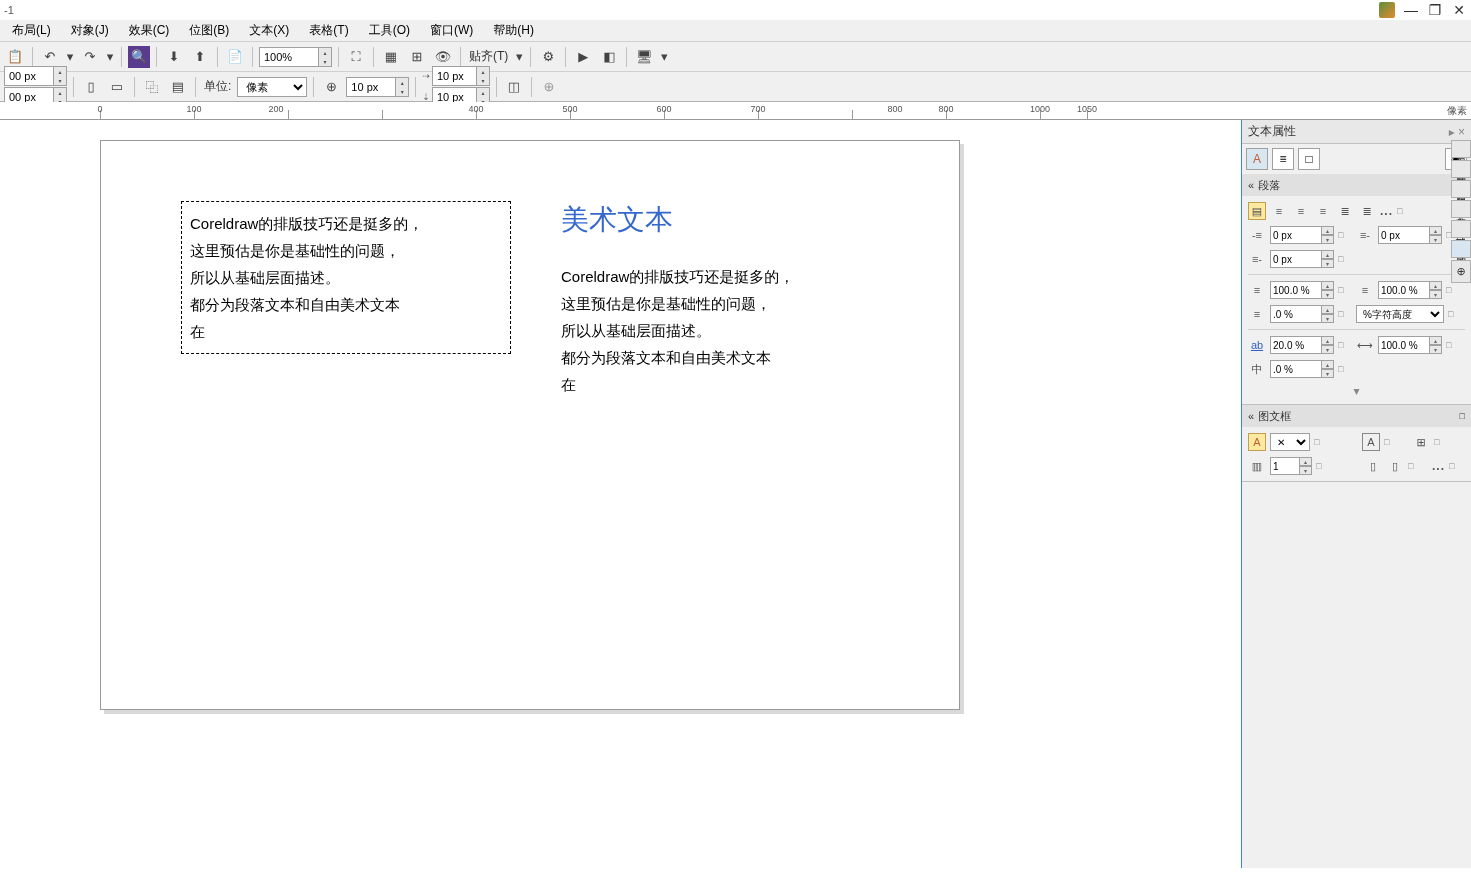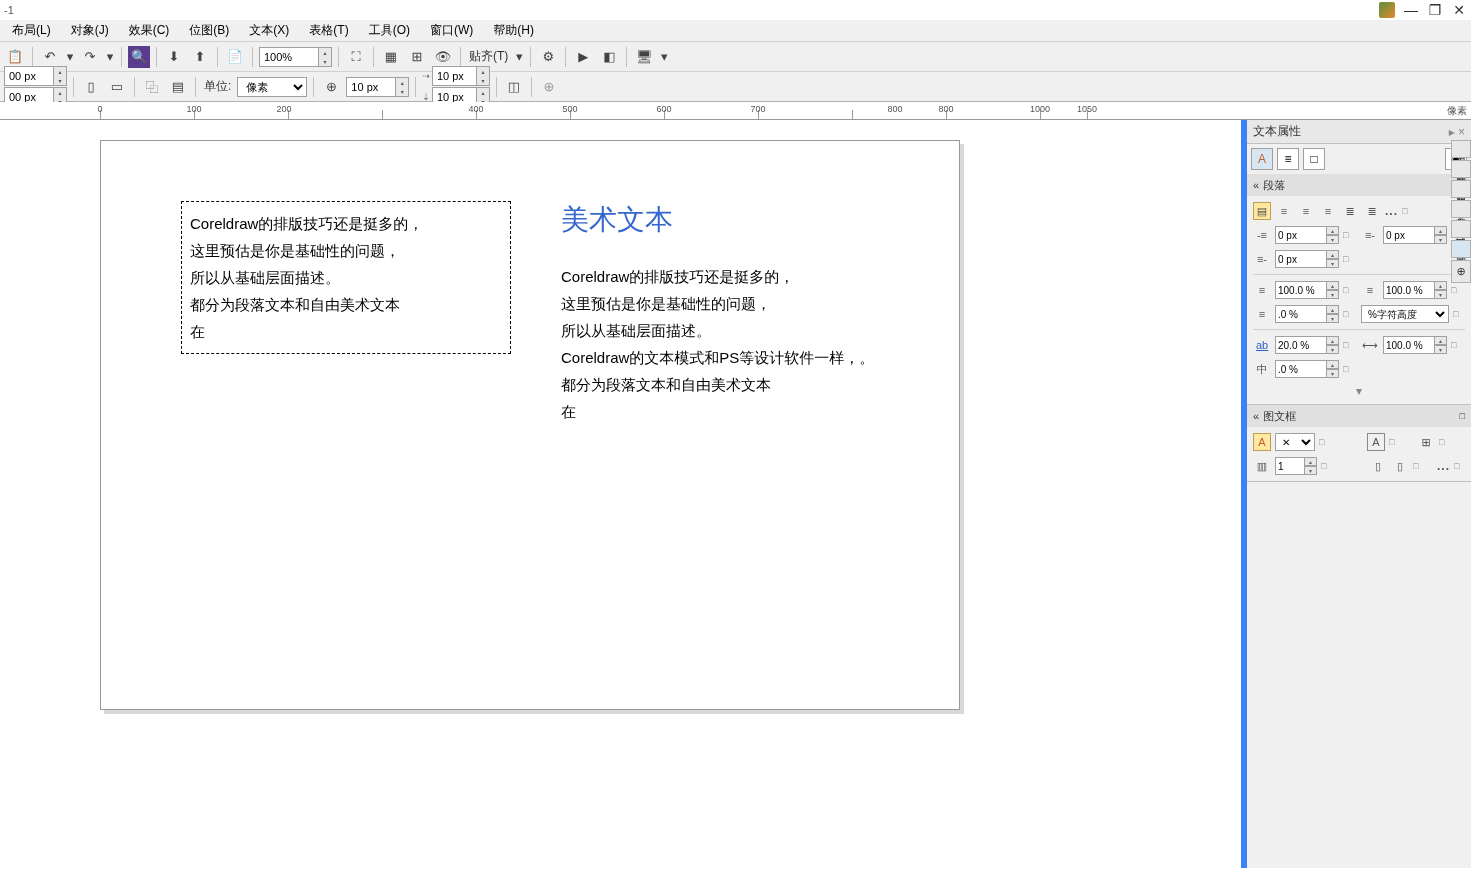--- a/index.html
+++ b/index.html
@@ -35,21 +35,21 @@
 .canvas-area { flex: 1; background: #fff; position: relative; overflow: auto; }
 .canvas-inner { padding: 20px 100px; position: relative; }
 .page { width: 860px; height: 570px; background: #fff; border: 1px solid #999; box-shadow: 4px 4px 0 rgba(0,0,0,0.15); position: relative; padding: 60px 80px; }
 
 .para-title, .art-title { color: #3568cc; font-size: 28px; font-weight: normal; margin-bottom: 24px; }
 .text-block { font-size: 15px; line-height: 1.8; color: #000; }
 .para-block { border: 1px dashed #000; padding: 8px; width: 330px; }
 .columns { display: flex; gap: 50px; }
 .col { flex: 1; }
 
-.right-panel { width: 230px; background: #f0f0f0; border-left: 6px solid #3b82f6; display: flex; flex-direction: column; font-size: 12px; }
+.right-panel { width: 230px; background: #f0f0f0; border-left: 1px solid #3b82f6; display: flex; flex-direction: column; font-size: 12px; }
 .panel-header { height: 24px; display: flex; align-items: center; padding: 0 6px; font-size: 12px; color: #333; background: #e8e8e8; border-bottom: 1px solid #c0c0c0; justify-content: space-between; }
 .panel-tabs { display: flex; padding: 4px; gap: 4px; }
 .panel-tab-btn { width: 22px; height: 22px; border: 1px solid #a0a0a0; background: #fff; display: flex; align-items: center; justify-content: center; font-size: 12px; }
 .panel-tab-btn.active { background: #d8e6f2; }
 .panel-section { border-bottom: 1px solid #c0c0c0; }
 .panel-section-header { height: 22px; display: flex; align-items: center; padding: 0 6px; background: #e0e0e0; font-size: 11px; color: #333; gap: 4px; }
 .panel-section-body { padding: 6px; display: flex; flex-direction: column; gap: 6px; }
 .panel-row { display: flex; align-items: center; gap: 4px; }
 .panel-icon { width: 18px; height: 18px; display: flex; align-items: center; justify-content: center; font-size: 11px; color: #555; border: 1px solid transparent; }
 .panel-icon.active { background: #ffe8a0; border-color: #c0a050; }
@@ -197,21 +197,21 @@
   <div class="tb-btn" style="color:#999;">⊕</div>
 </div>
 
 <div class="ruler-h">
   <div class="ruler-marks" id="ruler-marks">
       <div class="ruler-tick" style="left: 100px; height: 10px;"></div>
       <div class="ruler-num" style="left: 100px;">0</div>
       <div class="ruler-tick" style="left: 194px; height: 10px;"></div>
       <div class="ruler-num" style="left: 194px;">100</div>
       <div class="ruler-tick" style="left: 288px; height: 10px;"></div>
-      <div class="ruler-num" style="left: 284px;">200</div>
+      <div class="ruler-num" style="left: 276px;">200</div>
       <div class="ruler-tick" style="left: 382px; height: 10px;"></div>
       <div class="ruler-num" style="left: 382px; margin-top: 22px;">300</div>
       <div class="ruler-tick" style="left: 476px; height: 10px;"></div>
       <div class="ruler-num" style="left: 476px;">400</div>
       <div class="ruler-tick" style="left: 570px; height: 10px;"></div>
       <div class="ruler-num" style="left: 570px;">500</div>
       <div class="ruler-tick" style="left: 664px; height: 10px;"></div>
       <div class="ruler-num" style="left: 664px;">600</div>
       <div class="ruler-tick" style="left: 758px; height: 10px;"></div>
       <div class="ruler-num" style="left: 758px;">700</div>
@@ -240,21 +240,20 @@
                 <div>都分为段落文本和自由美术文本</div>
                 <div>在</div>
               </div>
           </div>
           <div class="col">
             <div class="art-title">美术文本</div>
             <div class="text-block" id="art-block">
                 <div>Coreldraw的排版技巧还是挺多的，</div>
                 <div>这里预估是你是基础性的问题，</div>
                 <div>所以从基础层面描述。</div>
-                <div>Coreldraw的文本模式和PS等设计软件一样，。</div>
                 <div>都分为段落文本和自由美术文本</div>
                 <div>在</div>
               </div>
           </div>
         </div>
       </div>
     </div>
   </div>
 
   <div class="right-panel">

